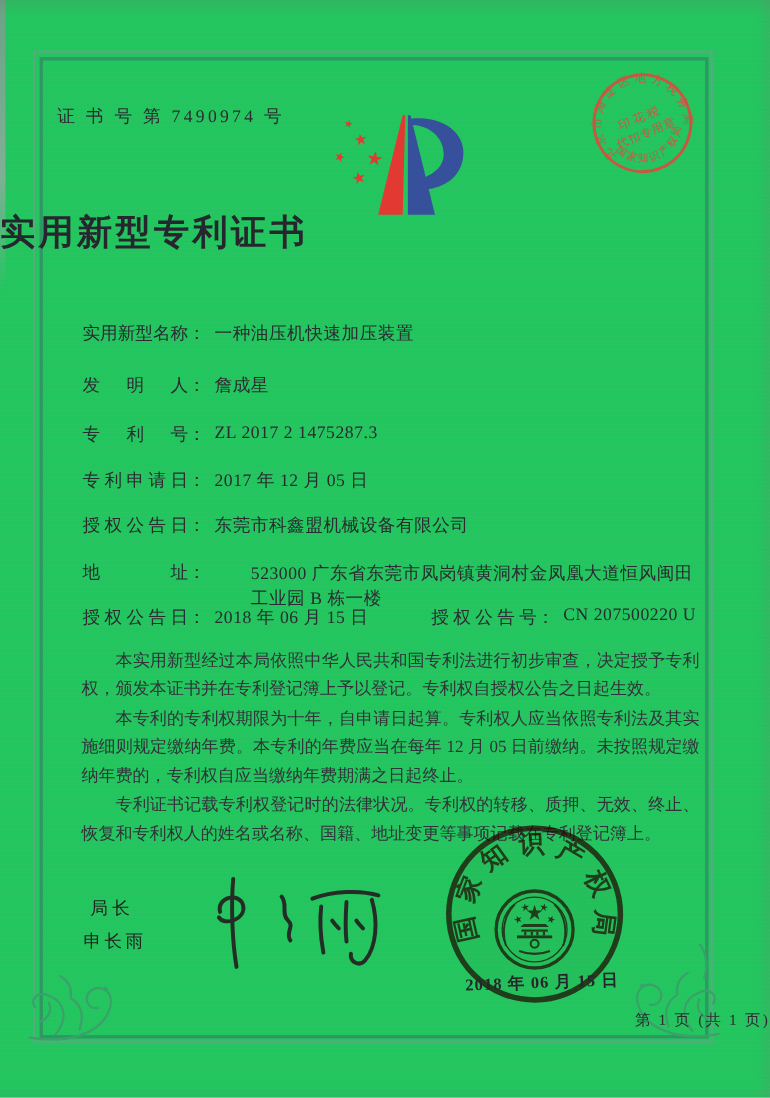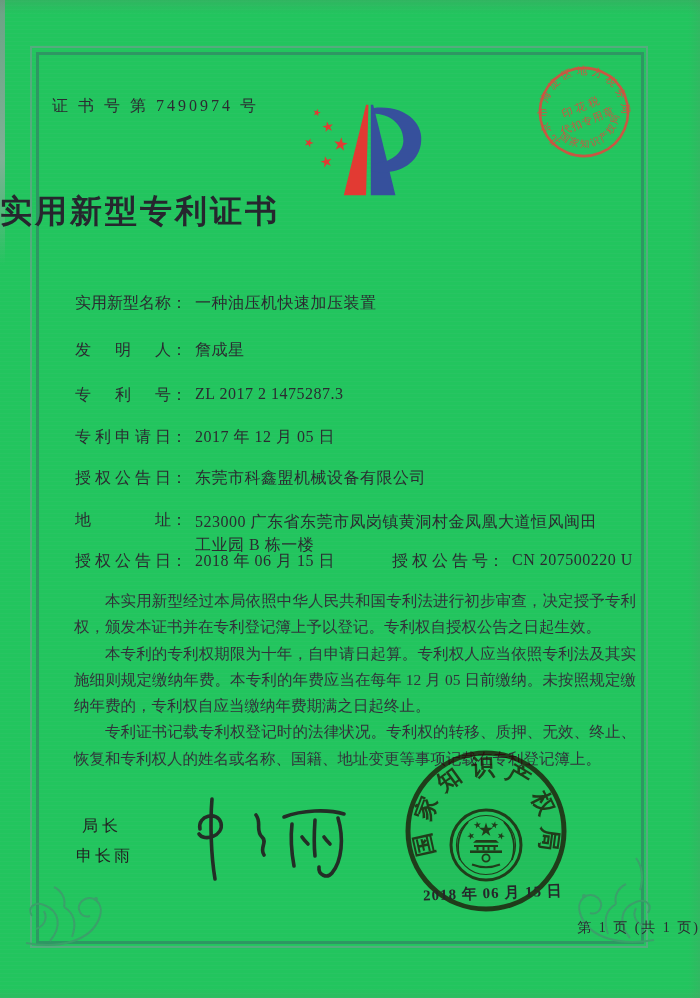--- a/index.html
+++ b/index.html
@@ -27,21 +27,21 @@
   .cert-no{position:absolute;left:52px;top:96px;font-size:16px;letter-spacing:3px;color:#2b2b31;}
   .title{position:absolute;left:0;top:190px;width:100%;margin:0;text-align:left;
     font-size:32px;font-weight:bold;letter-spacing:3px;color:#26262e;}
   .logo{position:absolute;left:293px;top:100px;}
   .tax-stamp{position:absolute;left:519px;top:47px;opacity:.88;}
   .row{position:absolute;left:75px;width:566px;font-size:16px;color:#2b2b31;}
   .lab{display:inline-block;width:96px;text-align:justify;text-align-last:justify;vertical-align:top;}
   .colon{display:inline-block;vertical-align:top;}
   .val{display:inline-block;margin-left:8px;vertical-align:top;letter-spacing:0.5px;}
   .addr-lines{display:inline-block;margin-left:8px;vertical-align:top;letter-spacing:0.5px;}
-  .addr-lines div{line-height:23px;}
+  .addr-lines div{line-height:23px;margin-left:33px;}
   .grant-right{position:absolute;left:317px;top:0;white-space:nowrap;}
   .paras{position:absolute;left:74px;top:588px;width:562px;font-size:15.5px;
     line-height:26.3px;text-align:justify;color:#32323a;}
   .paras p{margin:0;text-indent:2em;}
   .director{position:absolute;left:82px;top:816px;font-size:16px;letter-spacing:4px;color:#222;}
   .director-name{position:absolute;left:76px;top:846px;font-size:16px;letter-spacing:3px;color:#222;}
   .signature{position:absolute;left:180px;top:793px;}
   .seal{position:absolute;left:381px;top:726px;mix-blend-mode:multiply;opacity:.92;}
   .seal-date{position:absolute;left:423px;top:884px;font-size:15px;font-weight:bold;
     letter-spacing:1px;color:#26262a;transform:rotate(-2deg);}

